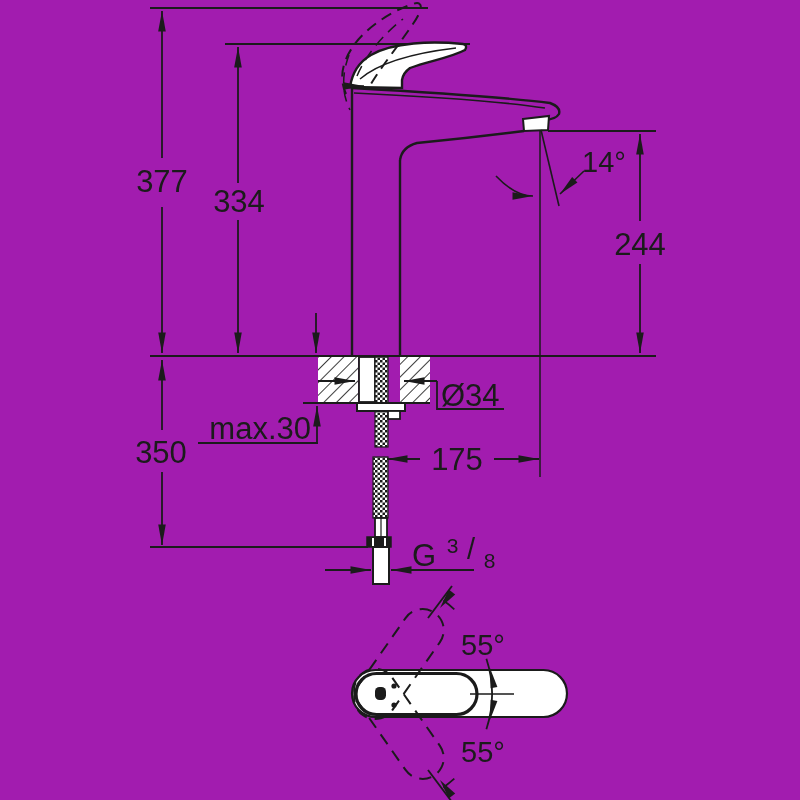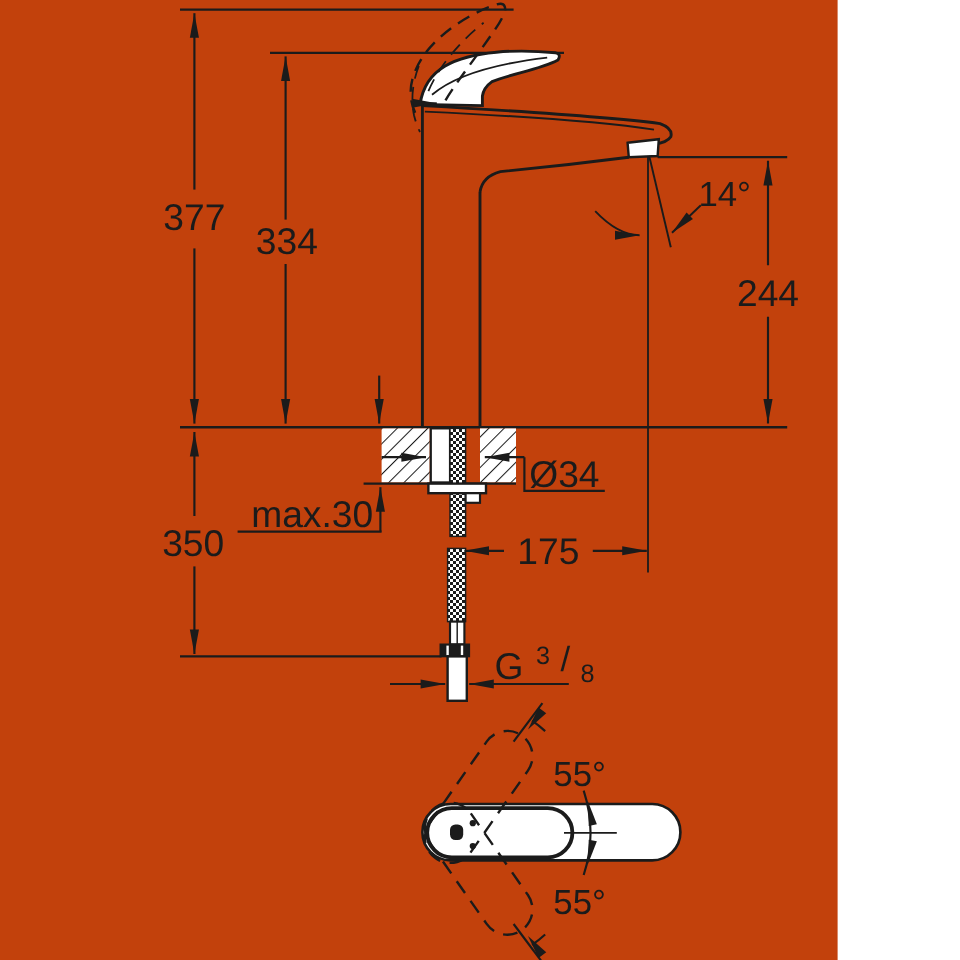--- a/index.html
+++ b/index.html
@@ -1,16 +1,16 @@
 <!DOCTYPE html>
 <html><head>
 <meta charset="utf-8">
 <style>
   html,body{margin:0;padding:0;background:#fff;}
-  .stage{position:relative;width:698px;height:800px;background:#c2410c;overflow:hidden;
+  .stage{position:relative;width:800px;height:800px;background:#a21caf;overflow:hidden;
          font-family:"Liberation Sans", sans-serif;}
   svg{display:block;}
   text{fill:#1b1b1b;font-family:"Liberation Sans", sans-serif;}
   .dim-text{font-size:31px;}
   .dim-text-sm{font-size:29px;}
   .frac{font-size:21px;}
 </style>
 </head>
 <body>
 

